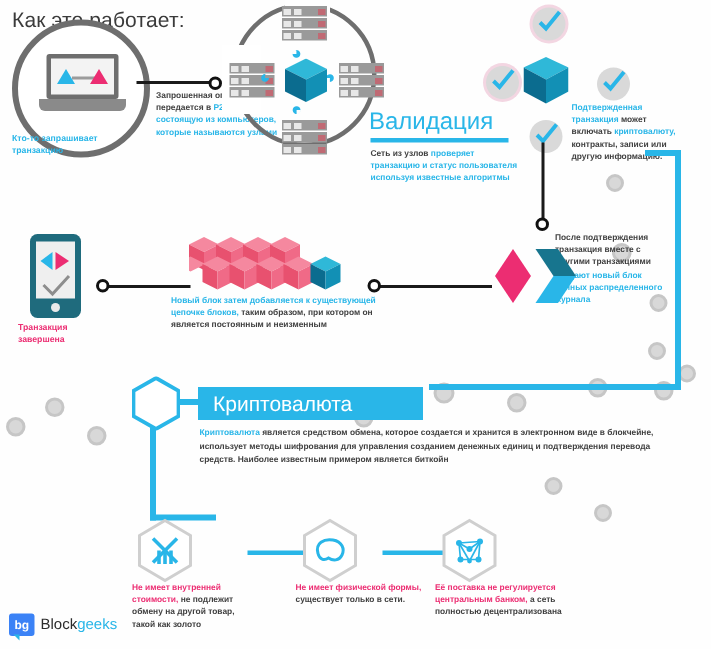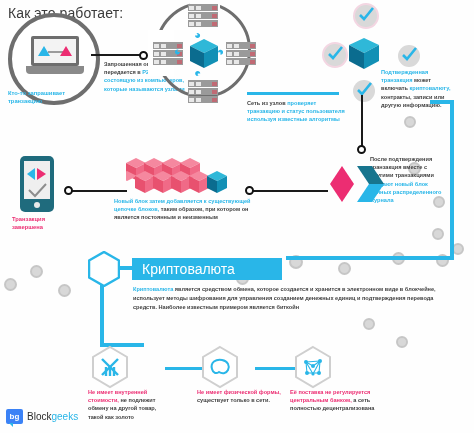--- a/index.html
+++ b/index.html
@@ -322,20 +322,21 @@
         <path d="M3 9 L7 13 L16 2" stroke="#29b6e8" stroke-width="2.6" fill="none"></path>
       </svg>
   </div>
 
   <svg class="abs" width="30" height="32" style="left:349px;top:38px;">
     <polygon points="15,0 30,7 15,15 0,7" fill="#2fb8d8"></polygon>
     <polygon points="0,7 15,15 15,31 0,23" fill="#0b6c8f"></polygon>
     <polygon points="30,7 30,23 15,31 15,15" fill="#1290b5"></polygon>
   </svg>
 
+  <div id="valid-title" class="abs">Валидация</div>
   <div id="valid-rule" class="abs"></div>
   <div class="abs txt" style="left:247px;top:99px;width:98px;">
     <span class="dk">Сеть из узлов</span> 
     <span class="cy">проверяет транзакцию и статус пользователя используя известные алгоритмы</span>
   </div>
 
   <div class="abs txt" style="left:381px;top:68px;width:70px;">
     <span class="cy">Подтвержденная транзакция</span> 
     <span class="dk">может включать</span> 
     <span class="cy">криптовалюту,</span> 

